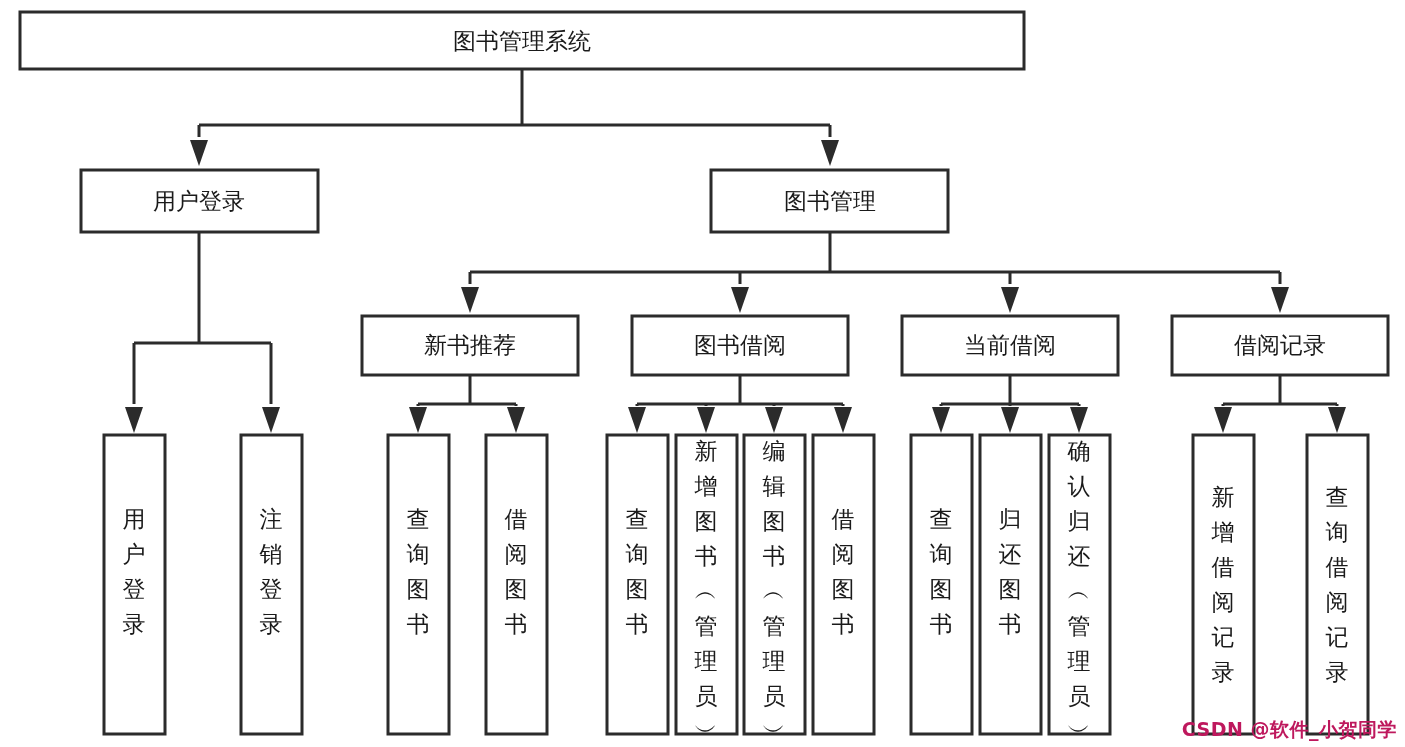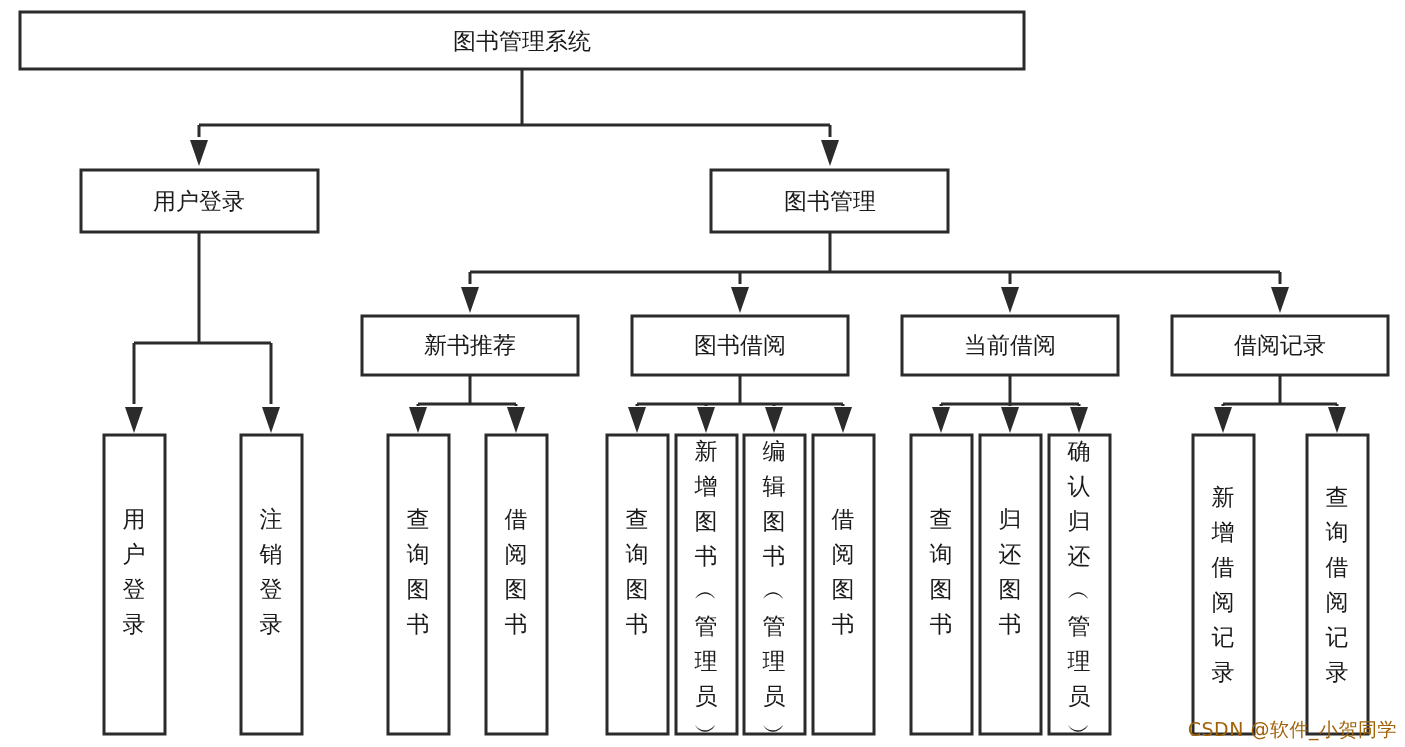--- a/index.html
+++ b/index.html
@@ -57,24 +57,25 @@
     font-size: 23px;
     fill: #1a1a1a;
     text-anchor: middle;
   }
   .watermark {
     position: absolute;
     right: 8px;
     bottom: 4px;
     font-family: "DejaVu Sans", "Liberation Sans", sans-serif;
     font-size: 19px;
-    color: #a16207;
+    color: #be185d;
     white-space: nowrap;
     letter-spacing: 0.5px;
     user-select: none;
+    font-weight: bold;
   }
 </style>
 </head>
 <body>
 
 <div id="diagram-root">
 
   <svg class="diagram" viewBox="0 0 1405 747" xmlns="http://www.w3.org/2000/svg">
 
     <defs>

